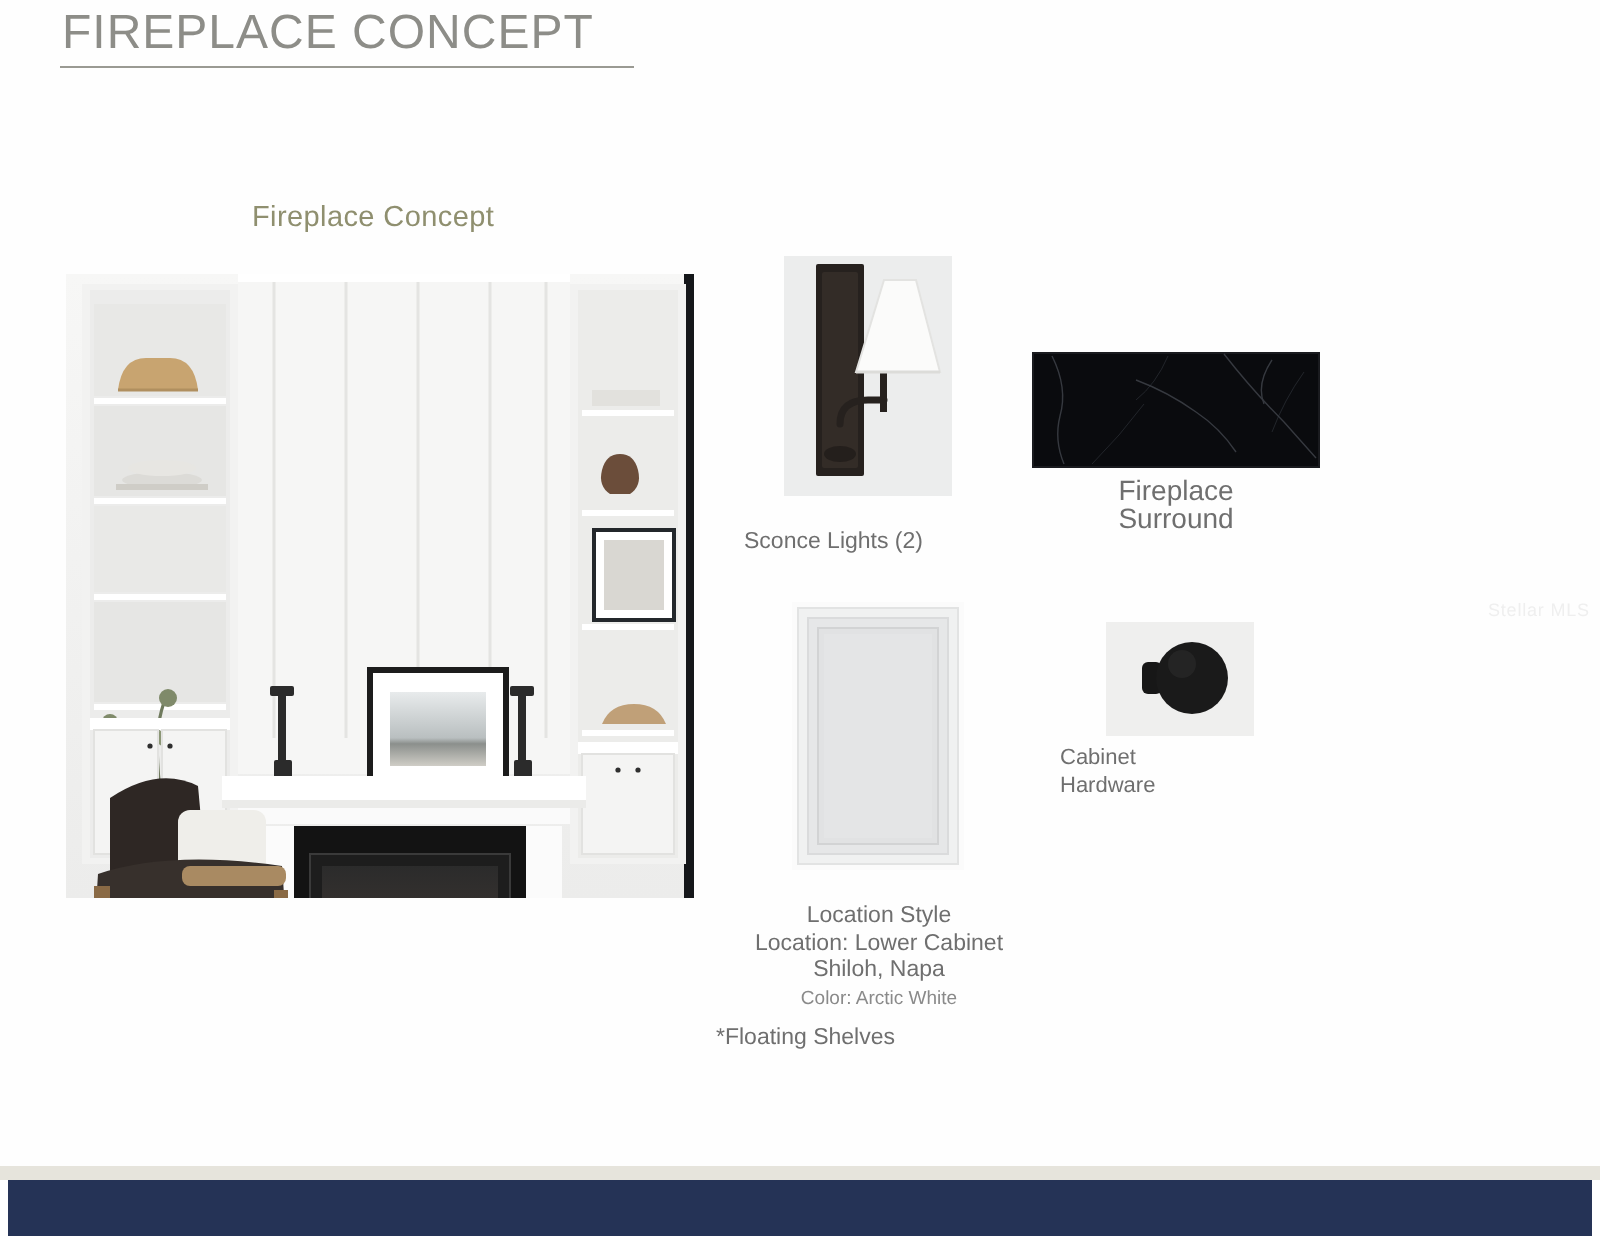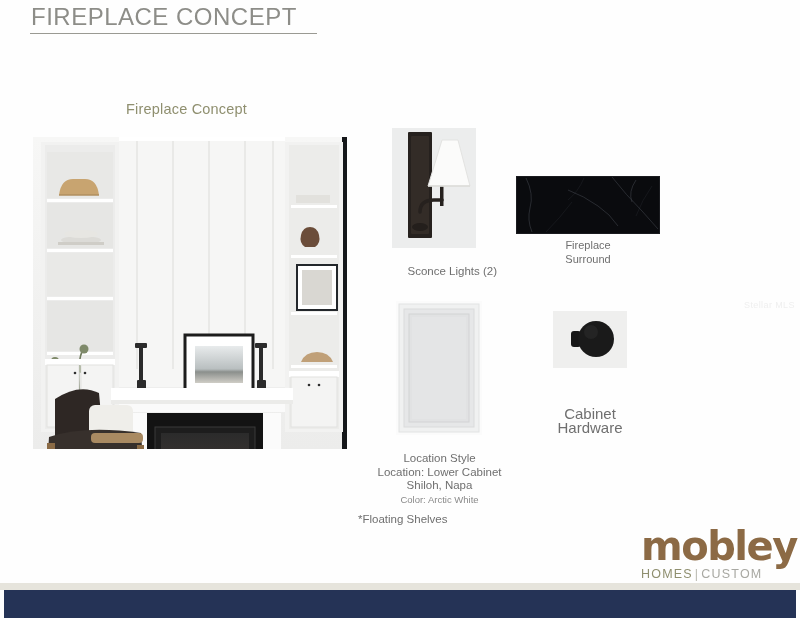--- a/index.html
+++ b/index.html
@@ -82,42 +82,42 @@
     top: 128px;
     width: 84px;
     height: 120px;
     overflow: hidden;
   }
   .sconce-caption {
     position: absolute;
     left: 372px;
     top: 265px;
     width: 125px;
-    text-align: right;
+    text-align: left;
     font-size: 11.5px;
     color: #6f6f6f;
   }
 
   
   .surround-img {
     position: absolute;
     left: 516px;
     top: 176px;
     width: 144px;
     height: 58px;
     overflow: hidden;
     background: #0a0b0d;
   }
   .surround-caption {
     position: absolute;
     left: 528px;
     top: 238px;
     width: 120px;
     text-align: center;
-    font-size: 11px;
+    font-size: 14px;
     color: #6f6f6f;
     line-height: 14px;
   }
 
   
   .cabinet-img {
     position: absolute;
     left: 396px;
     top: 301px;
     width: 86px;
@@ -154,25 +154,23 @@
     top: 311px;
     width: 74px;
     height: 57px;
     overflow: hidden;
   }
   .hardware-caption {
     position: absolute;
     left: 530px;
     top: 372px;
     width: 120px;
-    text-align: center;
-    font-size: 15px;
+    font-size: 11px;
     color: #6f6f6f;
     line-height: 14px;
-    margin-top: 35px;
   }
 
   
   .watermark {
     position: absolute;
     left: 744px;
     top: 300px;
     font-size: 9px;
     color: #efefef;
     letter-spacing: 0.4px;
@@ -447,23 +445,17 @@
       <circle cx="38" cy="21" r="7" fill="#2c2c2c" opacity="0.6"></circle>
     </svg>
   </div>
   <div class="hardware-caption">
     <div>Cabinet</div>
     <div>Hardware</div>
   </div>
 
   <div class="watermark">Stellar MLS</div>
 
-  <div class="logo">
-    <div class="logo-word">mobley</div>
-    <div class="logo-sub">
-      <span class="homes">HOMES</span><span class="sep">|</span><span class="custom">CUSTOM</span>
-    </div>
-  </div>
 
   <div class="footer-strip"></div>
   <div class="footer-bar"></div>
 
 </div>
 
 </body></html>

